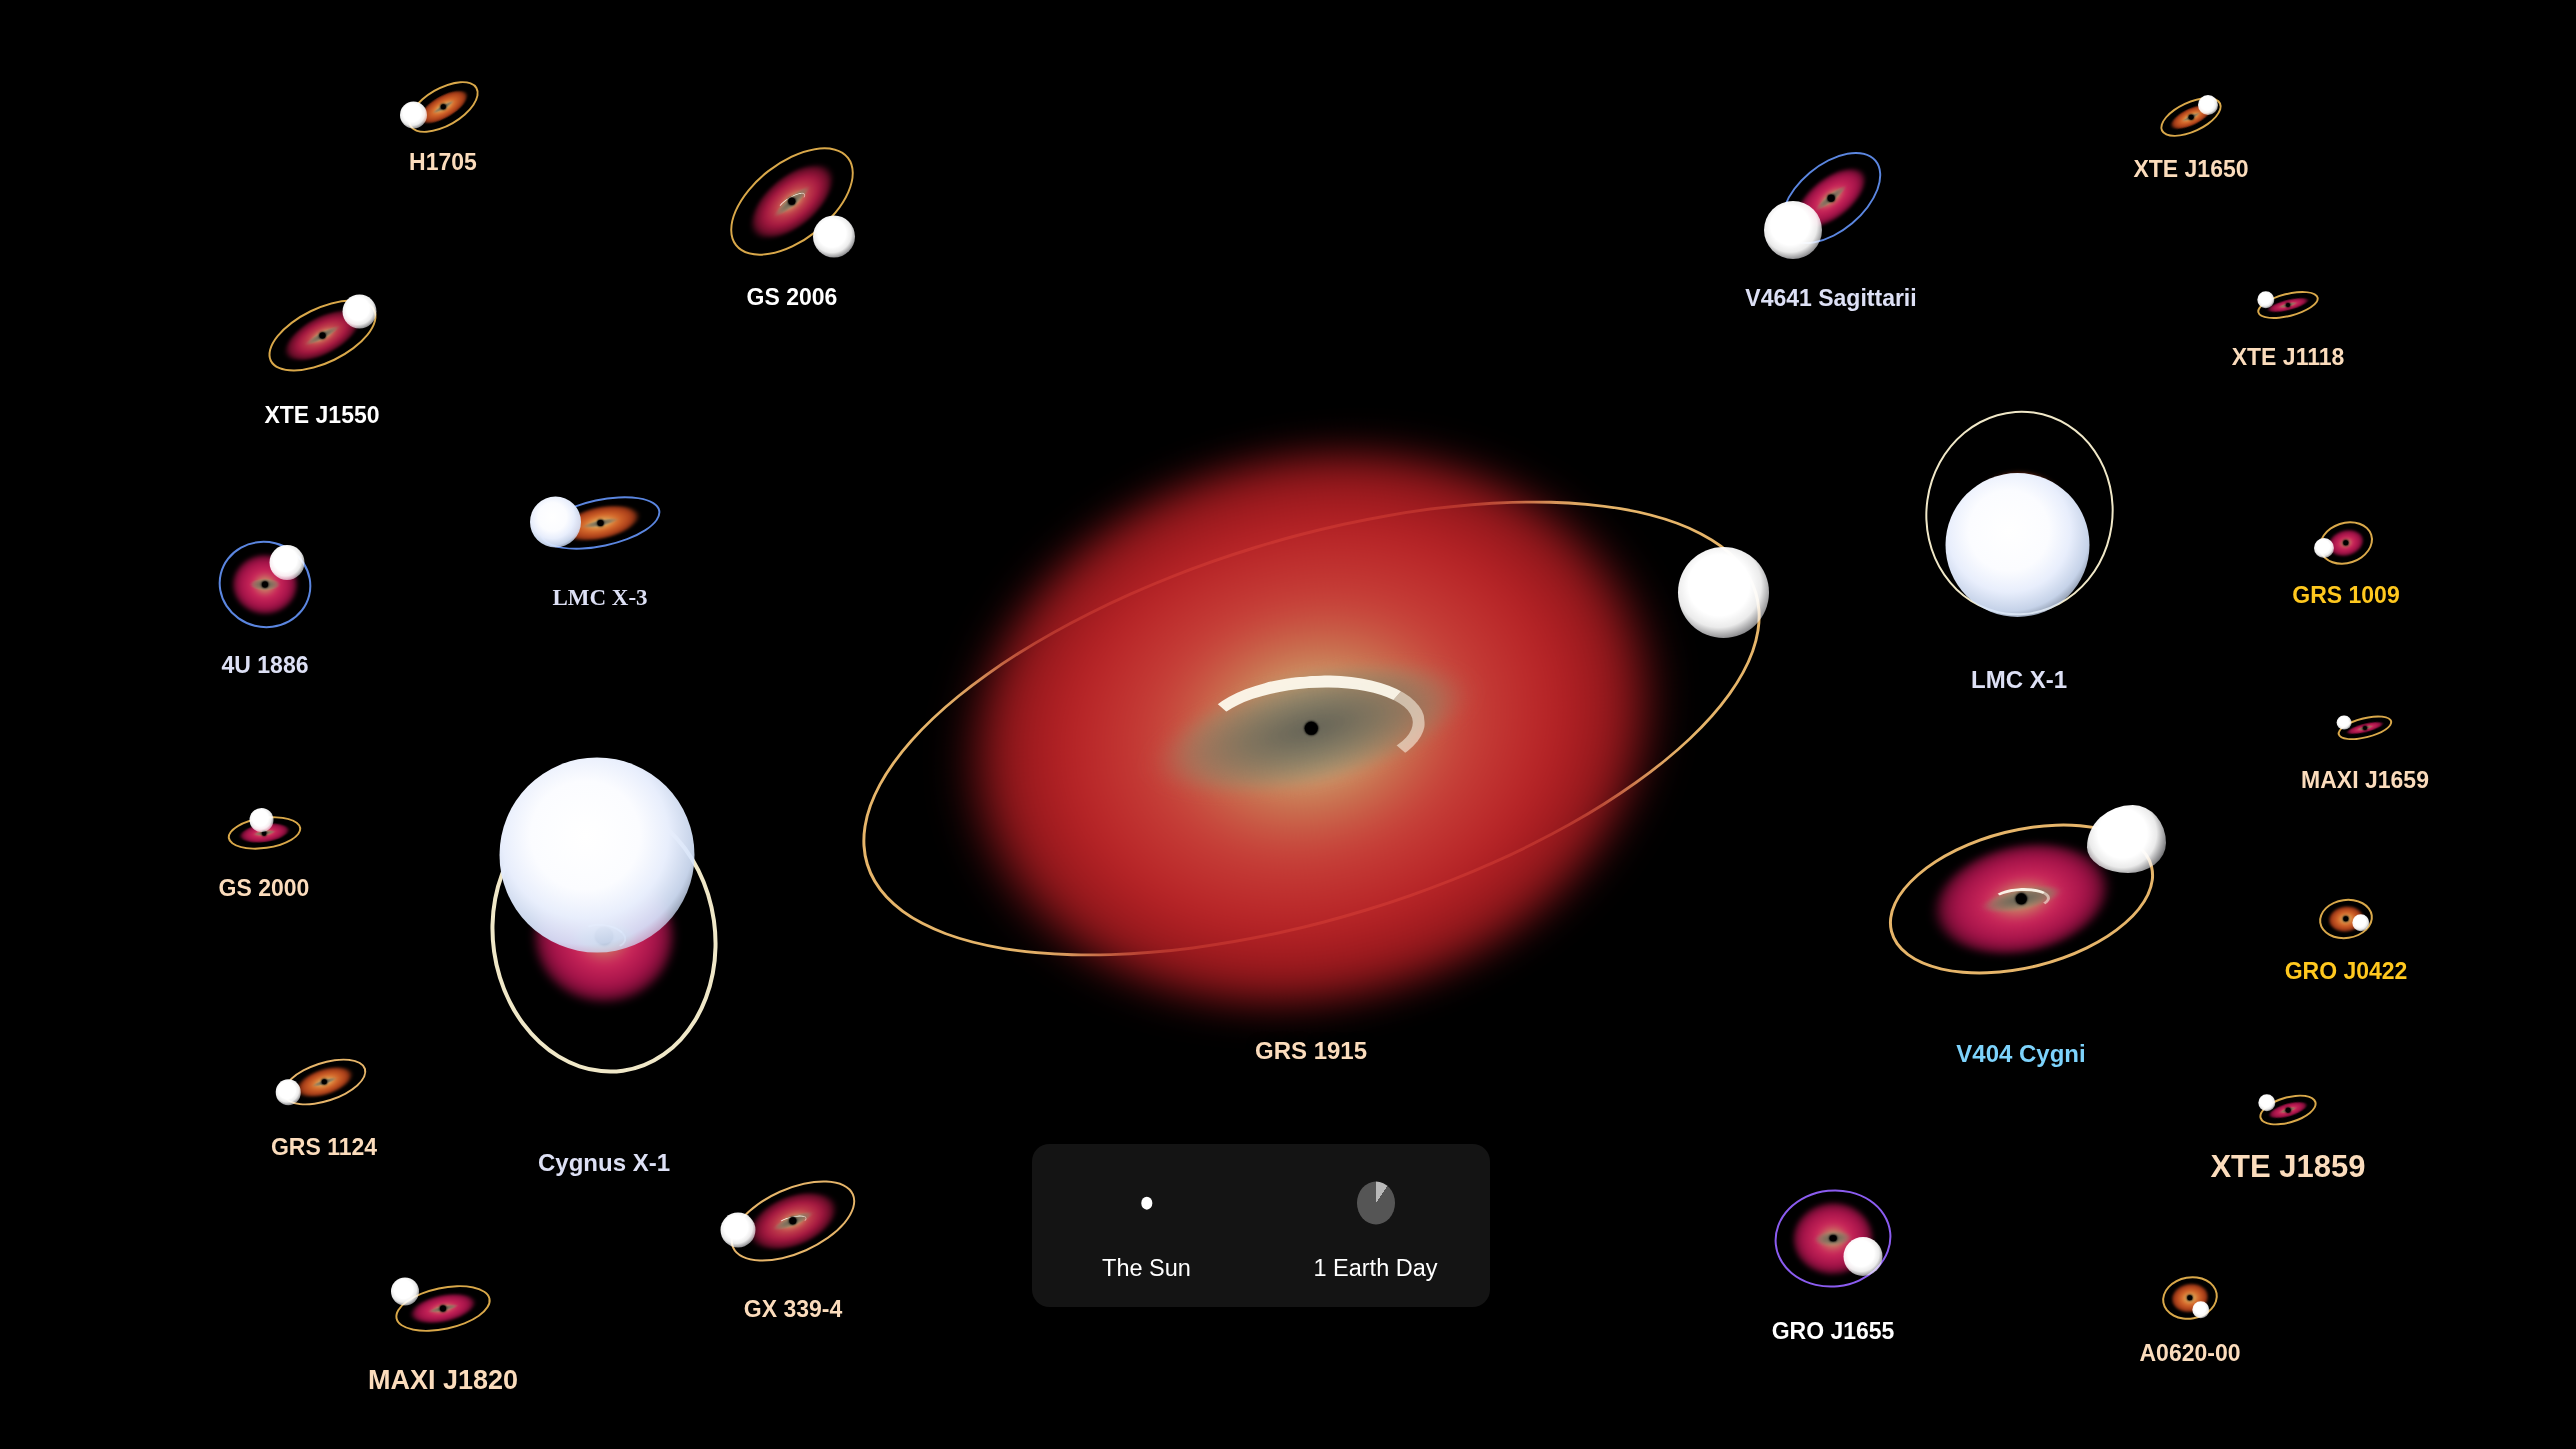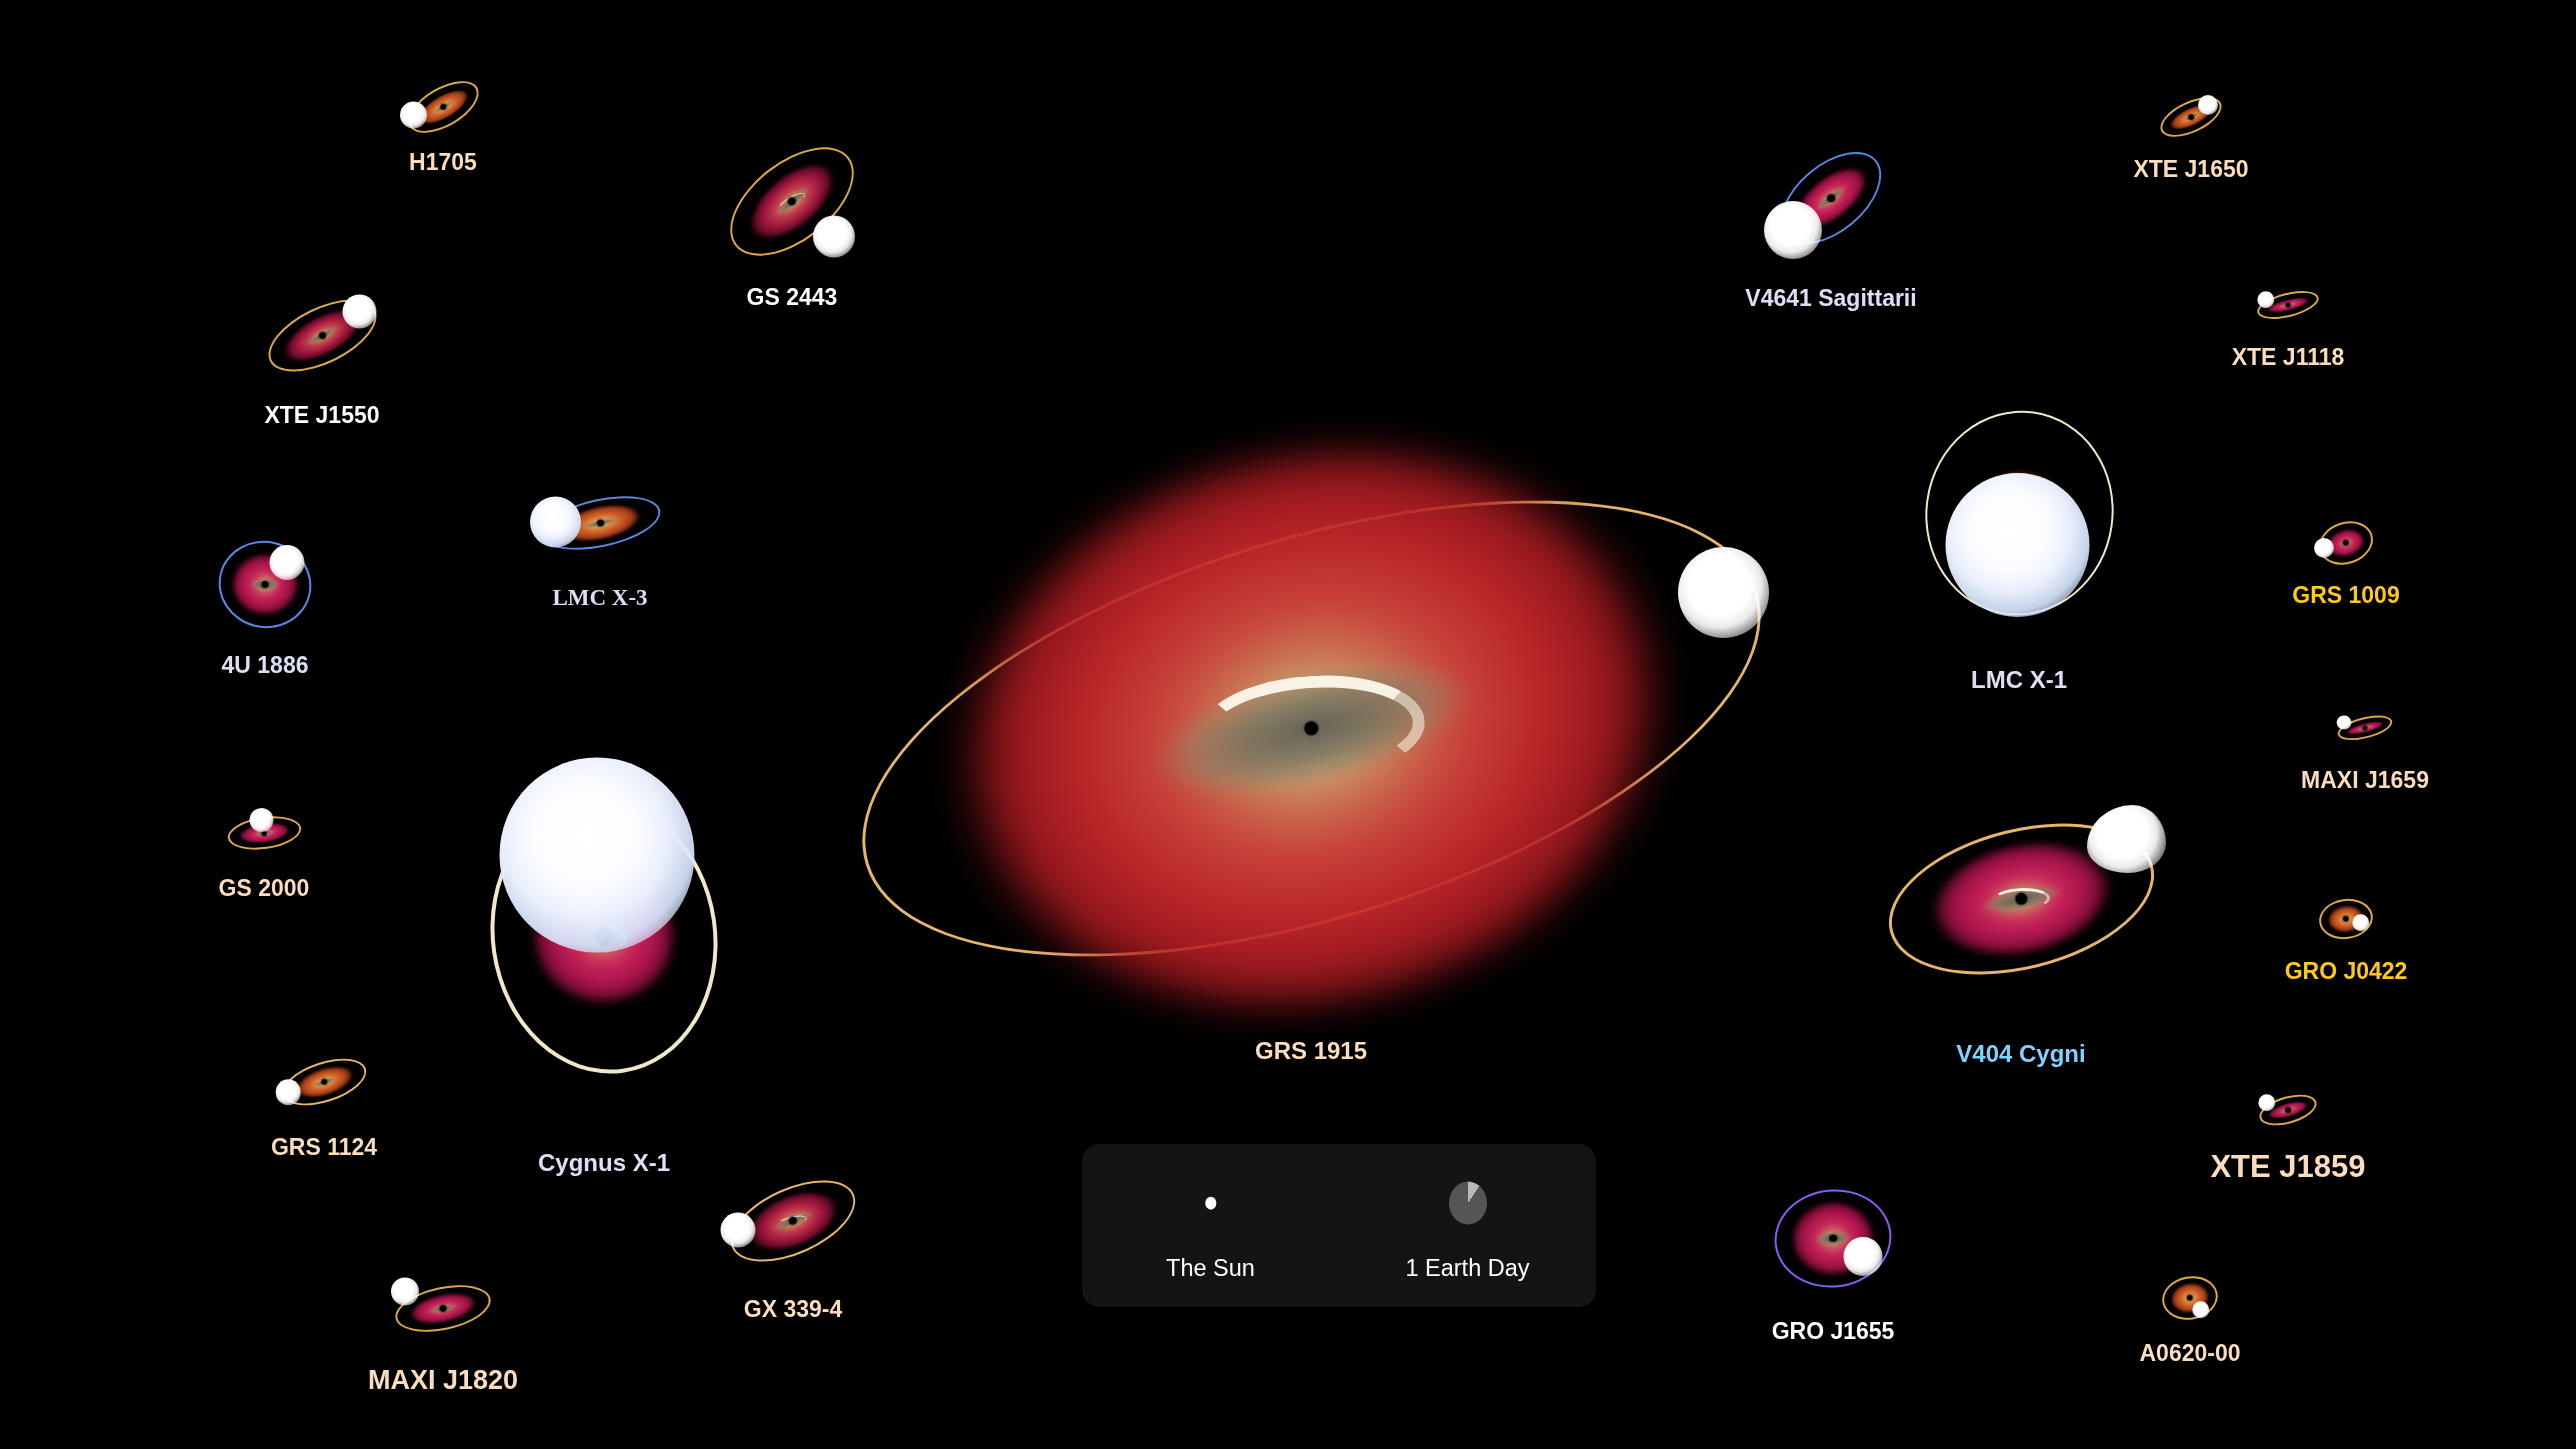--- a/index.html
+++ b/index.html
@@ -117,21 +117,21 @@
     border-style:solid;background:transparent;
   }
   .orbit.tan{border-color:#e6b56a;}
   .orbit.gold{border-color:#d9a84a;}
   .orbit.cream{border-color:#f0e8c8;}
   .orbit.blue{border-color:#5b86e0;}
   .orbit.purple{border-color:#8b5cf0;}
 
   
   #legend{
-    position:absolute;left:1082px;top:1144px;width:514px;height:163px;
+    position:absolute;left:1032px;top:1144px;width:458px;height:163px;
     background:#141414;border-radius:17.4px;
   }
   .legitem{position:absolute;top:0;height:100%;}
   .legitem .lgl{
     position:absolute;left:50%;transform:translateX(-50%);
     bottom:25.5px;color:#ffffff;font-size:23.5px;white-space:nowrap;font-weight:400;
   }
   #sundot{
     position:absolute;left:50%;top:59px;transform:translate(-50%,-50%);
     width:11.4px;height:12.7px;border-radius:50%;background:#ffffff;
@@ -161,21 +161,21 @@
       </div>
       <div class="system" style="left: 792px; top: 201px; width: 154px; height: 127px;">
         <div class="sysart">
           <div class="orbit gold" style="width: 140px; height: 75px; border-width: 2.7px; --orot: -38deg;"></div>
           <div class="disk red" style="width: 94px; height: 94px; --rot: -40deg; --sq: 0.52; --dblur: 3.3px;"></div>
           <div class="diskcore" style="width: 39px; height: 39px; --rot: -40deg; --sq: 0.234; --cblur: 2.4px;"></div>
           <div class="innerarc" style="width: 28px; height: 8px; border-width: 1.7px; --rot: -30deg;"></div>
           <div class="bh" style="width: 7.4px; height: 7.4px;"></div>
           <div class="star white" style="width: 42px; height: 42px; left: 119px; top: 99px;"></div>
         </div>
-        <div class="label" style="color: rgb(255, 255, 255); font-size: 23px; top: 146px;">GS 2443</div>
+        <div class="label" style="color: rgb(255, 255, 255); font-size: 23px; top: 146px;">GS 2006</div>
       </div>
       <div class="system" style="left: 322px; top: 335px; width: 127px; height: 101px;">
         <div class="sysart">
           <div class="orbit gold" style="width: 113px; height: 52px; border-width: 2.7px; --orot: -26deg;"></div>
           <div class="disk red" style="width: 79px; height: 79px; --rot: -28deg; --sq: 0.46; --dblur: 2.8px;"></div>
           <div class="diskcore" style="width: 33px; height: 33px; --rot: -28deg; --sq: 0.20700000000000002; --cblur: 2px;"></div>
           <div class="bh" style="width: 6px; height: 6px;"></div>
           <div class="star white" style="width: 34px; height: 34px; left: 101px; top: 27px;"></div>
         </div>
         <div class="label" style="color: rgb(255, 255, 255); font-size: 23px; top: 117px;">XTE J1550</div>

